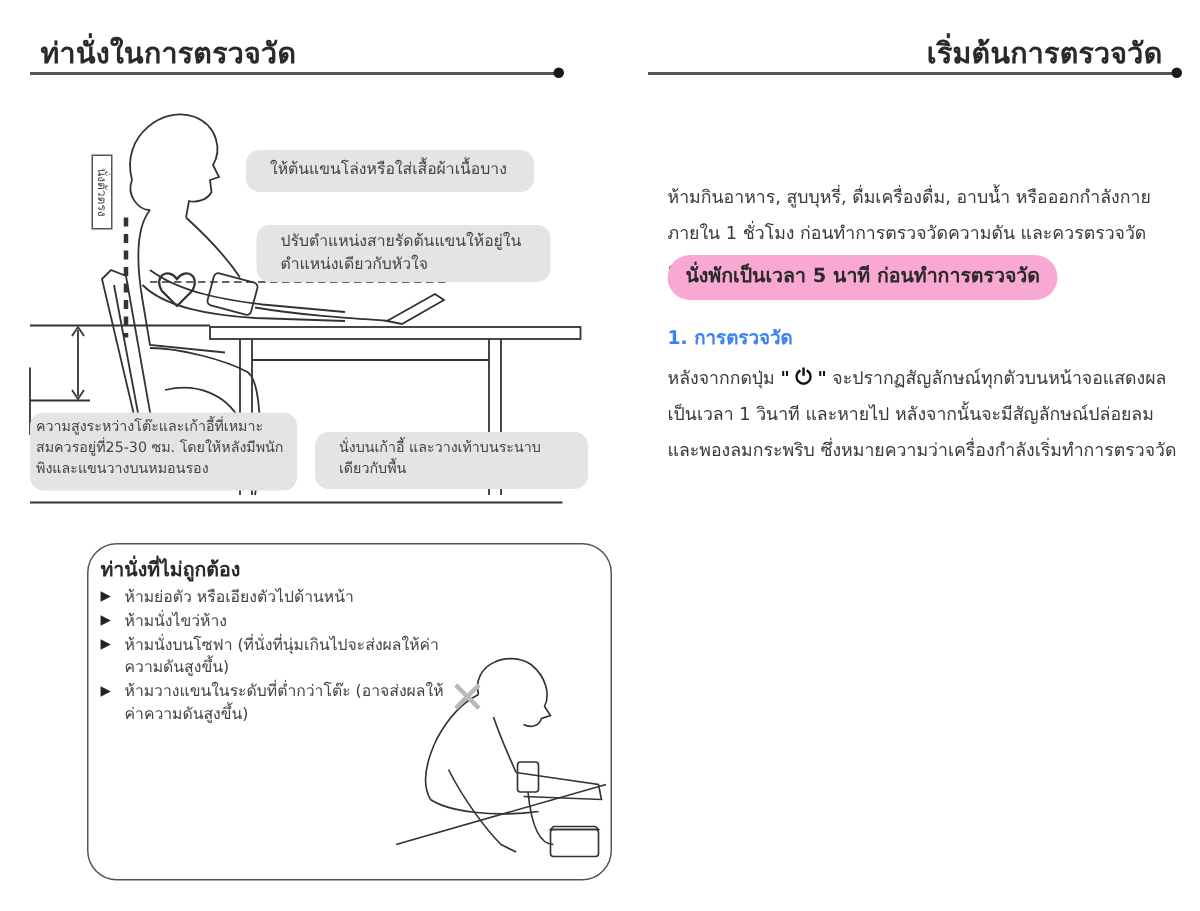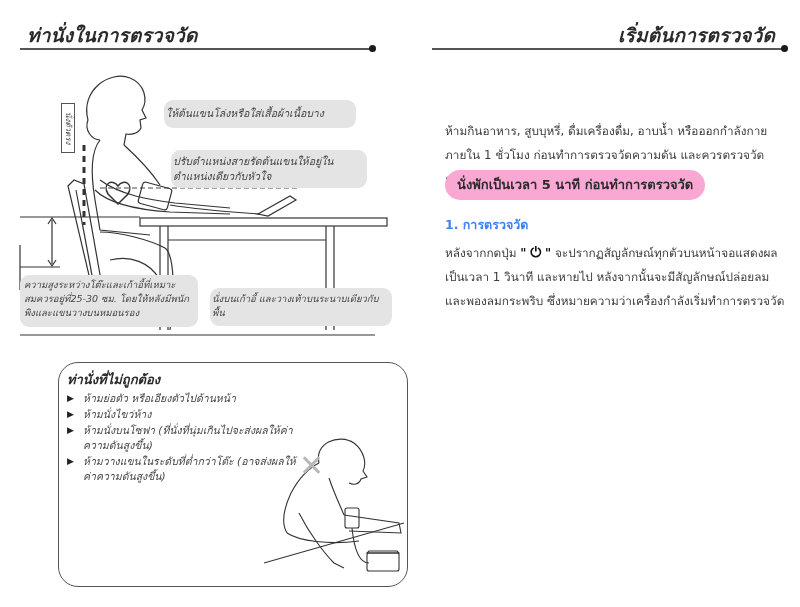--- a/index.html
+++ b/index.html
@@ -1,19 +1,19 @@
 <!DOCTYPE html>
 <html><head>
   <meta charset="utf-8">
   <style>
     * { box-sizing: border-box; margin: 0; padding: 0; }
     html, body { width: 800px; height: 607px; background: #ffffff; overflow: hidden; }
     body { font-family: "DejaVu Sans", sans-serif; color: #3a3a3a; position: relative; }
 
-    .page { position: absolute; top: 0; height: 501px; font-style: italic; }
+    .page { position: absolute; top: 0; height: 501px; }
     .page-left { left: 0; width: 400px; }
     .page-right { left: 400px; width: 400px; }
 
     .section-title {
       position: absolute; top: 20px; font-size: 19px; font-weight: bold; color: #2a2a2a;
       letter-spacing: 0.2px; white-space: nowrap;
     }
     .page-left .section-title { left: 27px; }
     .page-right .section-title { right: 25px; }
 
@@ -21,21 +21,21 @@
     .page-left .title-rule { left: 20px; width: 352px; }
     .page-right .title-rule { left: 32px; width: 352px; }
     .title-dot { position: absolute; top: 45px; width: 7px; height: 7px; border-radius: 50%; background: #1a1a1a; }
     .page-left .title-dot { left: 369px; }
     .page-right .title-dot { left: 381px; }
 
     
     .illus { position: absolute; left: 0; top: 60px; width: 400px; height: 280px; }
     .callout {
       position: absolute; background: #e4e4e4; border-radius: 9px; font-size: 10.5px;
-      color: #444; line-height: 15px; padding: 4px 2px;
+      color: #444; line-height: 15px; padding: 4px 16px;
     }
     .callout-sleeve { left: 164px; top: 100px; width: 192px; height: 28px; padding-top: 6px; }
     .callout-cuff { left: 171px; top: 150px; width: 196px; height: 38px; }
     .callout-height { left: 20px; top: 275px; width: 178px; height: 52px; font-size: 9.5px; line-height: 14px; padding: 3px 4px; }
     .callout-feet { left: 210px; top: 288px; width: 182px; height: 38px; font-size: 9.5px; line-height: 14px; }
     .vertical-label {
       position: absolute; left: 61px; top: 103px; width: 14px; height: 50px; border: 1px solid #555;
       font-size: 8px; color: #444; writing-mode: vertical-rl; display: flex; align-items: center; justify-content: center;
       background: #fff;
     }

